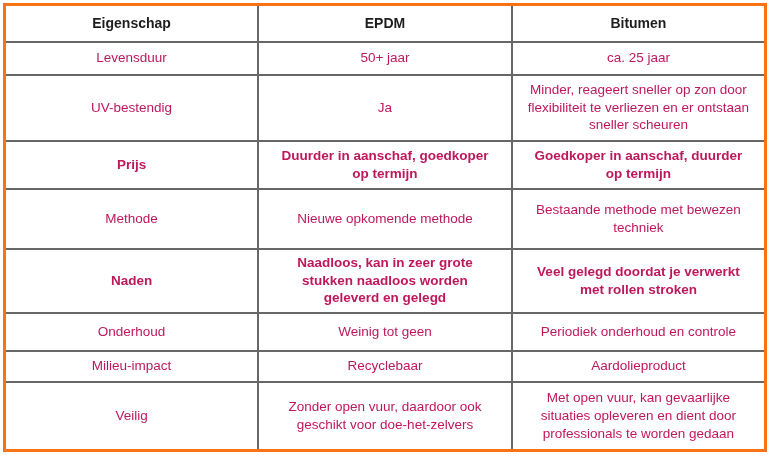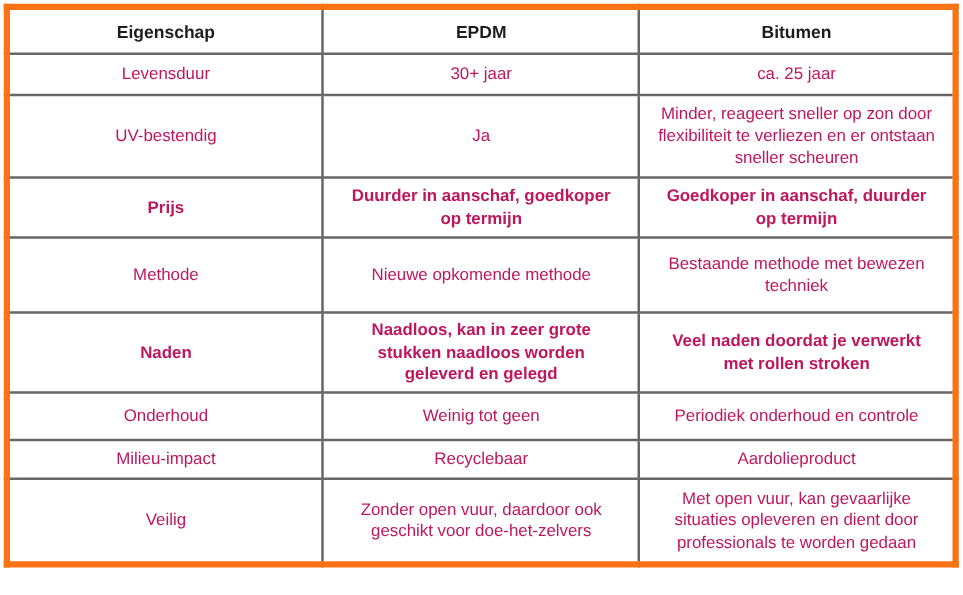--- a/index.html
+++ b/index.html
@@ -9,21 +9,21 @@
     width: 770px;
     height: 476px;
     overflow: hidden;
     font-family: "Liberation Sans", "DejaVu Sans", sans-serif;
   }
   .comparison-table {
     border-collapse: collapse;
     table-layout: fixed;
     width: 764px;
     margin: 3px 0 0 3px;
-    border: 5px solid #f97316;
+    border: 3px solid #f97316;
     background: #ffffff;
   }
   .comparison-table th,
   .comparison-table td {
     border: 2px solid #676767;
     text-align: center;
     vertical-align: middle;
     padding: 4px 14px;
     color: #be185d;
     font-size: 13.5px;
@@ -60,42 +60,42 @@
   <thead>
     <tr class="hdr">
       <th>Eigenschap</th>
       <th>EPDM</th>
       <th>Bitumen</th>
     </tr>
   </thead>
   <tbody>
     <tr>
       <td>Levensduur</td>
-      <td>30+ jaar</td>
+      <td>50+ jaar</td>
       <td>ca. 25 jaar</td>
     </tr>
     <tr>
       <td>UV-bestendig</td>
       <td>Ja</td>
       <td>Minder, reageert sneller op zon door flexibiliteit te verliezen en er ontstaan sneller scheuren</td>
     </tr>
     <tr>
       <td>Prijs</td>
       <td>Duurder in aanschaf, goedkoper op termijn</td>
       <td>Goedkoper in aanschaf, duurder op termijn</td>
     </tr>
     <tr>
       <td>Methode</td>
       <td>Nieuwe opkomende methode</td>
       <td>Bestaande methode met bewezen techniek</td>
     </tr>
     <tr>
       <td>Naden</td>
       <td>Naadloos, kan in zeer grote stukken naadloos worden geleverd en gelegd</td>
-      <td>Veel naden doordat je verwerkt met rollen stroken</td>
+      <td>Veel gelegd doordat je verwerkt met rollen stroken</td>
     </tr>
     <tr>
       <td>Onderhoud</td>
       <td>Weinig tot geen</td>
       <td>Periodiek onderhoud en controle</td>
     </tr>
     <tr>
       <td>Milieu-impact</td>
       <td>Recyclebaar</td>
       <td>Aardolieproduct</td>

